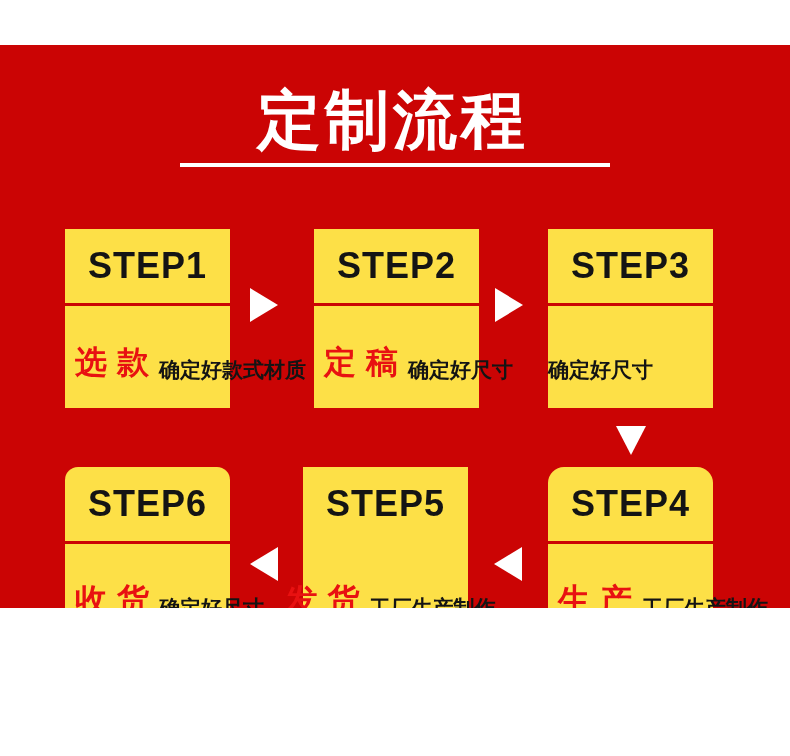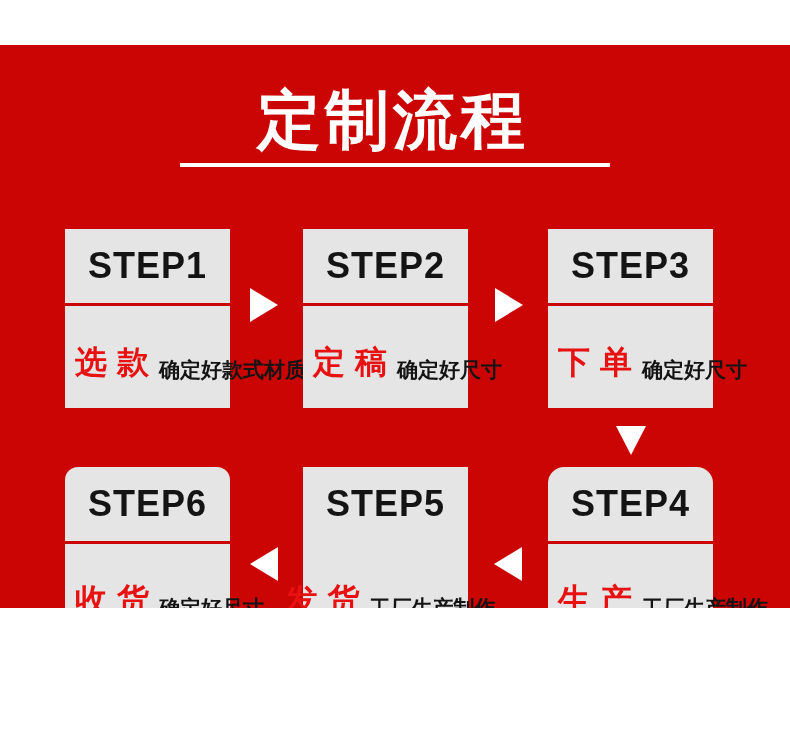--- a/index.html
+++ b/index.html
@@ -41,21 +41,21 @@
     left: 180px;
     top: 163px;
     width: 430px;
     height: 4px;
     background: #ffffff;
   }
   .card {
     position: absolute;
     width: 165px;
     height: 179px;
-    background: #e5e5e5;
+    background: #fde047;
     display: flex;
     flex-direction: column;
   }
   .card-top {
     height: 74px;
     display: flex;
     align-items: center;
     justify-content: center;
     font-size: 36px;
     font-weight: 700;
@@ -83,21 +83,21 @@
   }
   .card-desc {
     margin-top: 26px;
     font-size: 21px;
     font-weight: 700;
     color: #141414;
     line-height: 26px;
     white-space: nowrap;
   }
   .pos-r1c1 { left: 65px;  top: 229px; }
-  .pos-r1c2 { left: 303px; top: 229px; justify-content: flex-end; }
+  .pos-r1c2 { left: 314px; top: 229px; justify-content: flex-end; }
   .pos-r1c3 { left: 548px; top: 229px; }
   .pos-r2c1 { left: 65px;  top: 467px; border-radius: 13px; }
   .pos-r2c2 { left: 303px; top: 467px; align-items: center; }
   .pos-r2c3 { left: 548px; top: 467px; border-radius: 16px; }
   .arrow {
     position: absolute;
     width: 0;
     height: 0;
   }
   .arrow-right {
@@ -146,21 +146,20 @@
     <div class="card-bottom">
       <div class="card-name">定稿</div>
       <div class="card-desc">确定好尺寸</div>
     </div>
   </div>
 
   <div class="card pos-r1c3">
     <div class="card-top">STEP3</div>
     <div class="card-divider"></div>
     <div class="card-bottom">
-      <div class="card-name">下单</div>
       <div class="card-desc">确定好尺寸</div>
     </div>
   </div>
 
   <div class="card pos-r2c1">
     <div class="card-top">STEP6</div>
     <div class="card-divider"></div>
     <div class="card-bottom">
       <div class="card-name">收货</div>
       <div class="card-desc">确定好尺寸</div>

